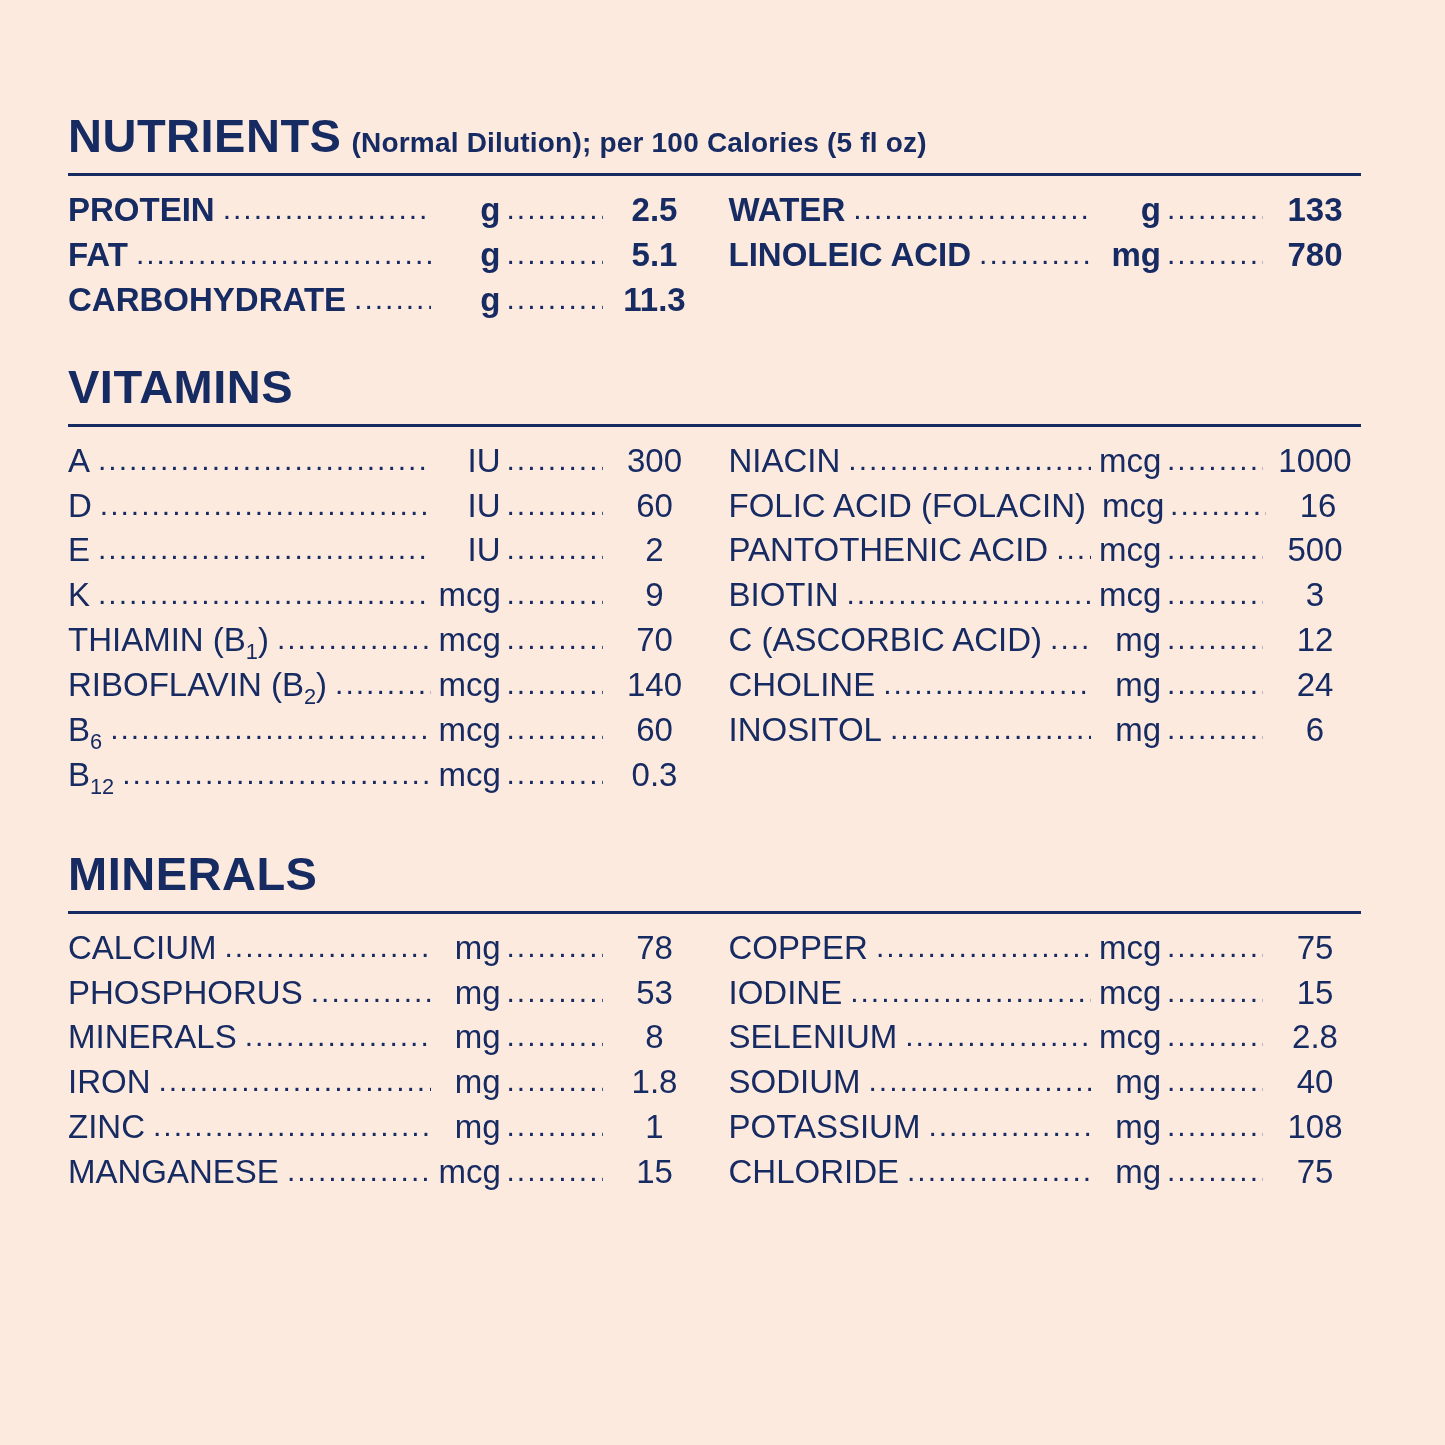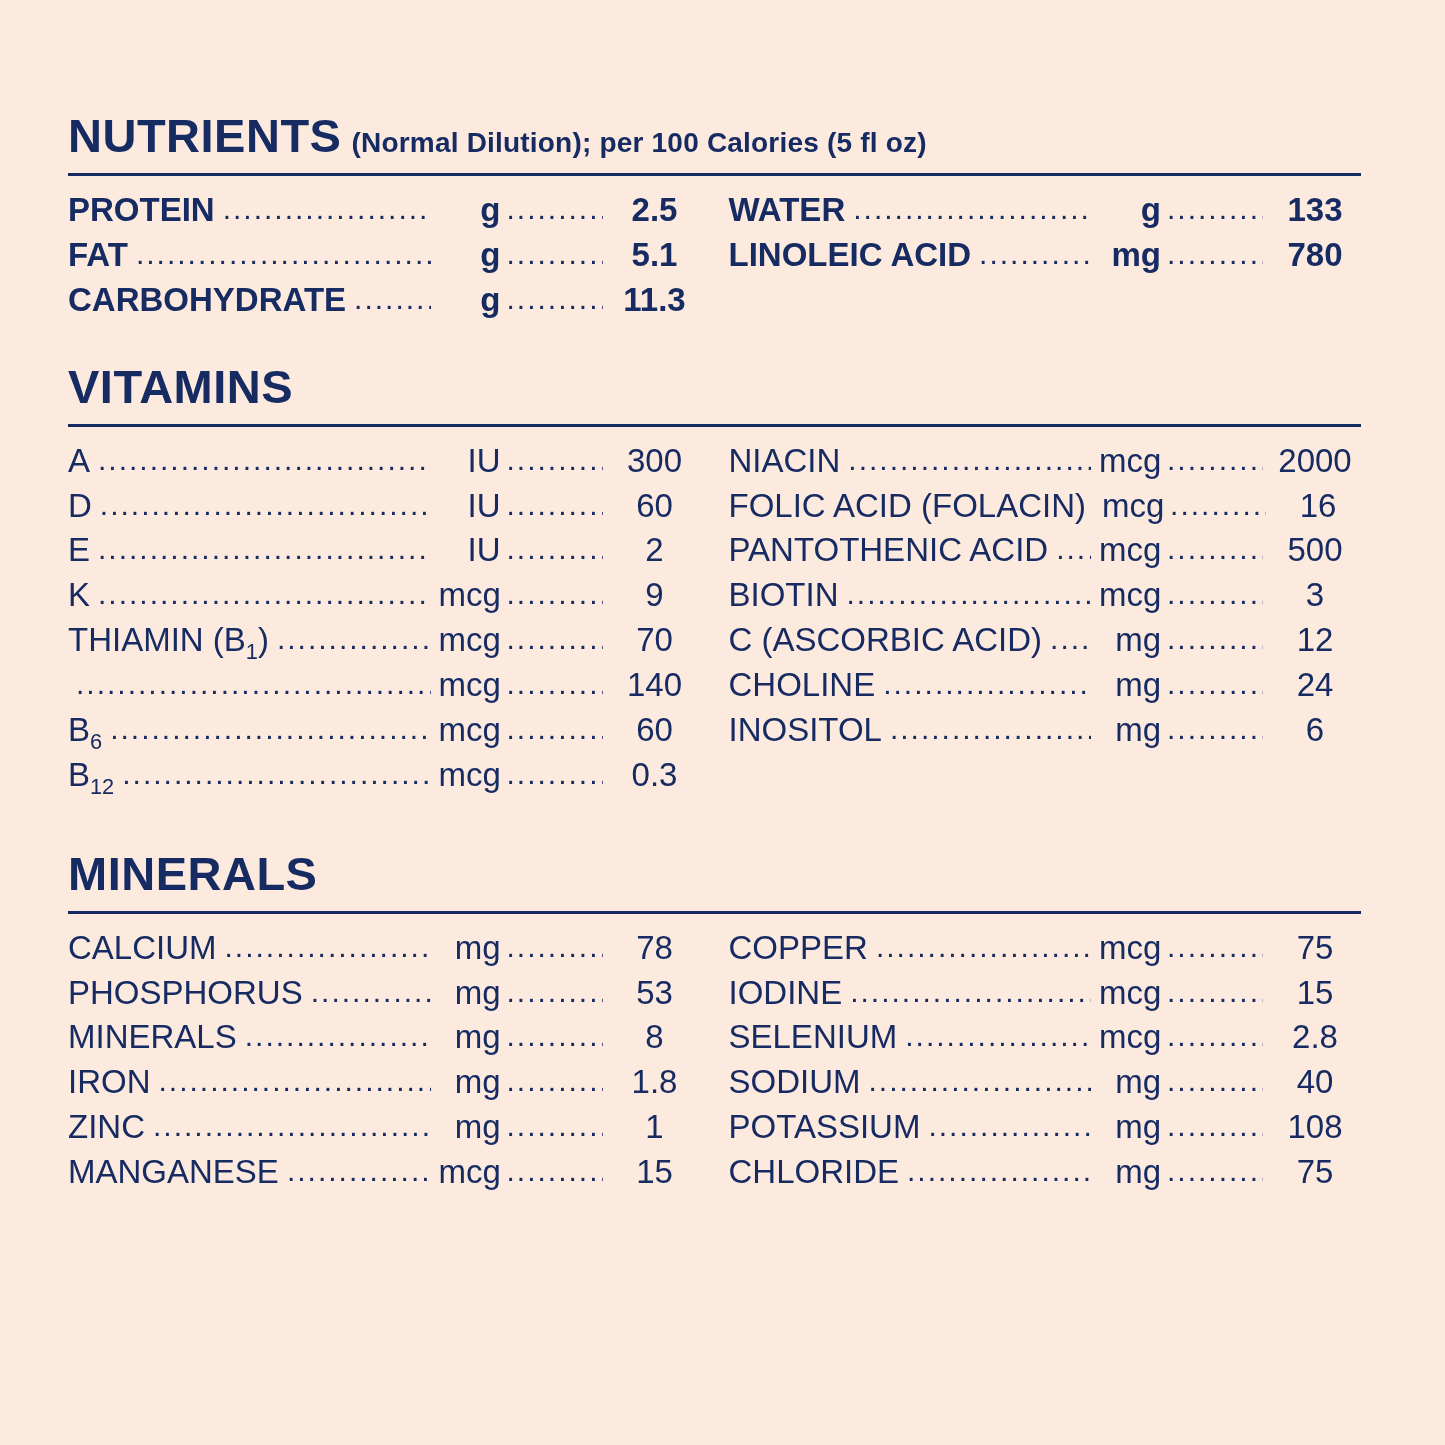--- a/index.html
+++ b/index.html
@@ -202,20 +202,21 @@
             <span class="value">9</span>
           </div>
           <div class="row">
             <span class="name">THIAMIN (B<span class="sub">1</span>)</span>
             <span class="dots">............................................................</span>
             <span class="unit">mcg</span>
             <span class="dots2">........................</span>
             <span class="value">70</span>
           </div>
           <div class="row">
+            <span class="name">RIBOFLAVIN (B<span class="sub">2</span>)</span>
             <span class="dots">............................................................</span>
             <span class="unit">mcg</span>
             <span class="dots2">........................</span>
             <span class="value">140</span>
           </div>
           <div class="row">
             <span class="name">B<span class="sub">6</span></span>
             <span class="dots">............................................................</span>
             <span class="unit">mcg</span>
             <span class="dots2">........................</span>
@@ -228,21 +229,21 @@
             <span class="dots2">........................</span>
             <span class="value">0.3</span>
           </div>
         </div>
       <div class="col" id="vitamins-right">
           <div class="row">
             <span class="name">NIACIN</span>
             <span class="dots">............................................................</span>
             <span class="unit">mcg</span>
             <span class="dots2">........................</span>
-            <span class="value">2000</span>
+            <span class="value">1000</span>
           </div>
           <div class="row">
             <span class="name">FOLIC ACID (FOLACIN)</span>
             <span class="dots">............................................................</span>
             <span class="unit">mcg</span>
             <span class="dots2">........................</span>
             <span class="value">16</span>
           </div>
           <div class="row">
             <span class="name">PANTOTHENIC ACID</span>

